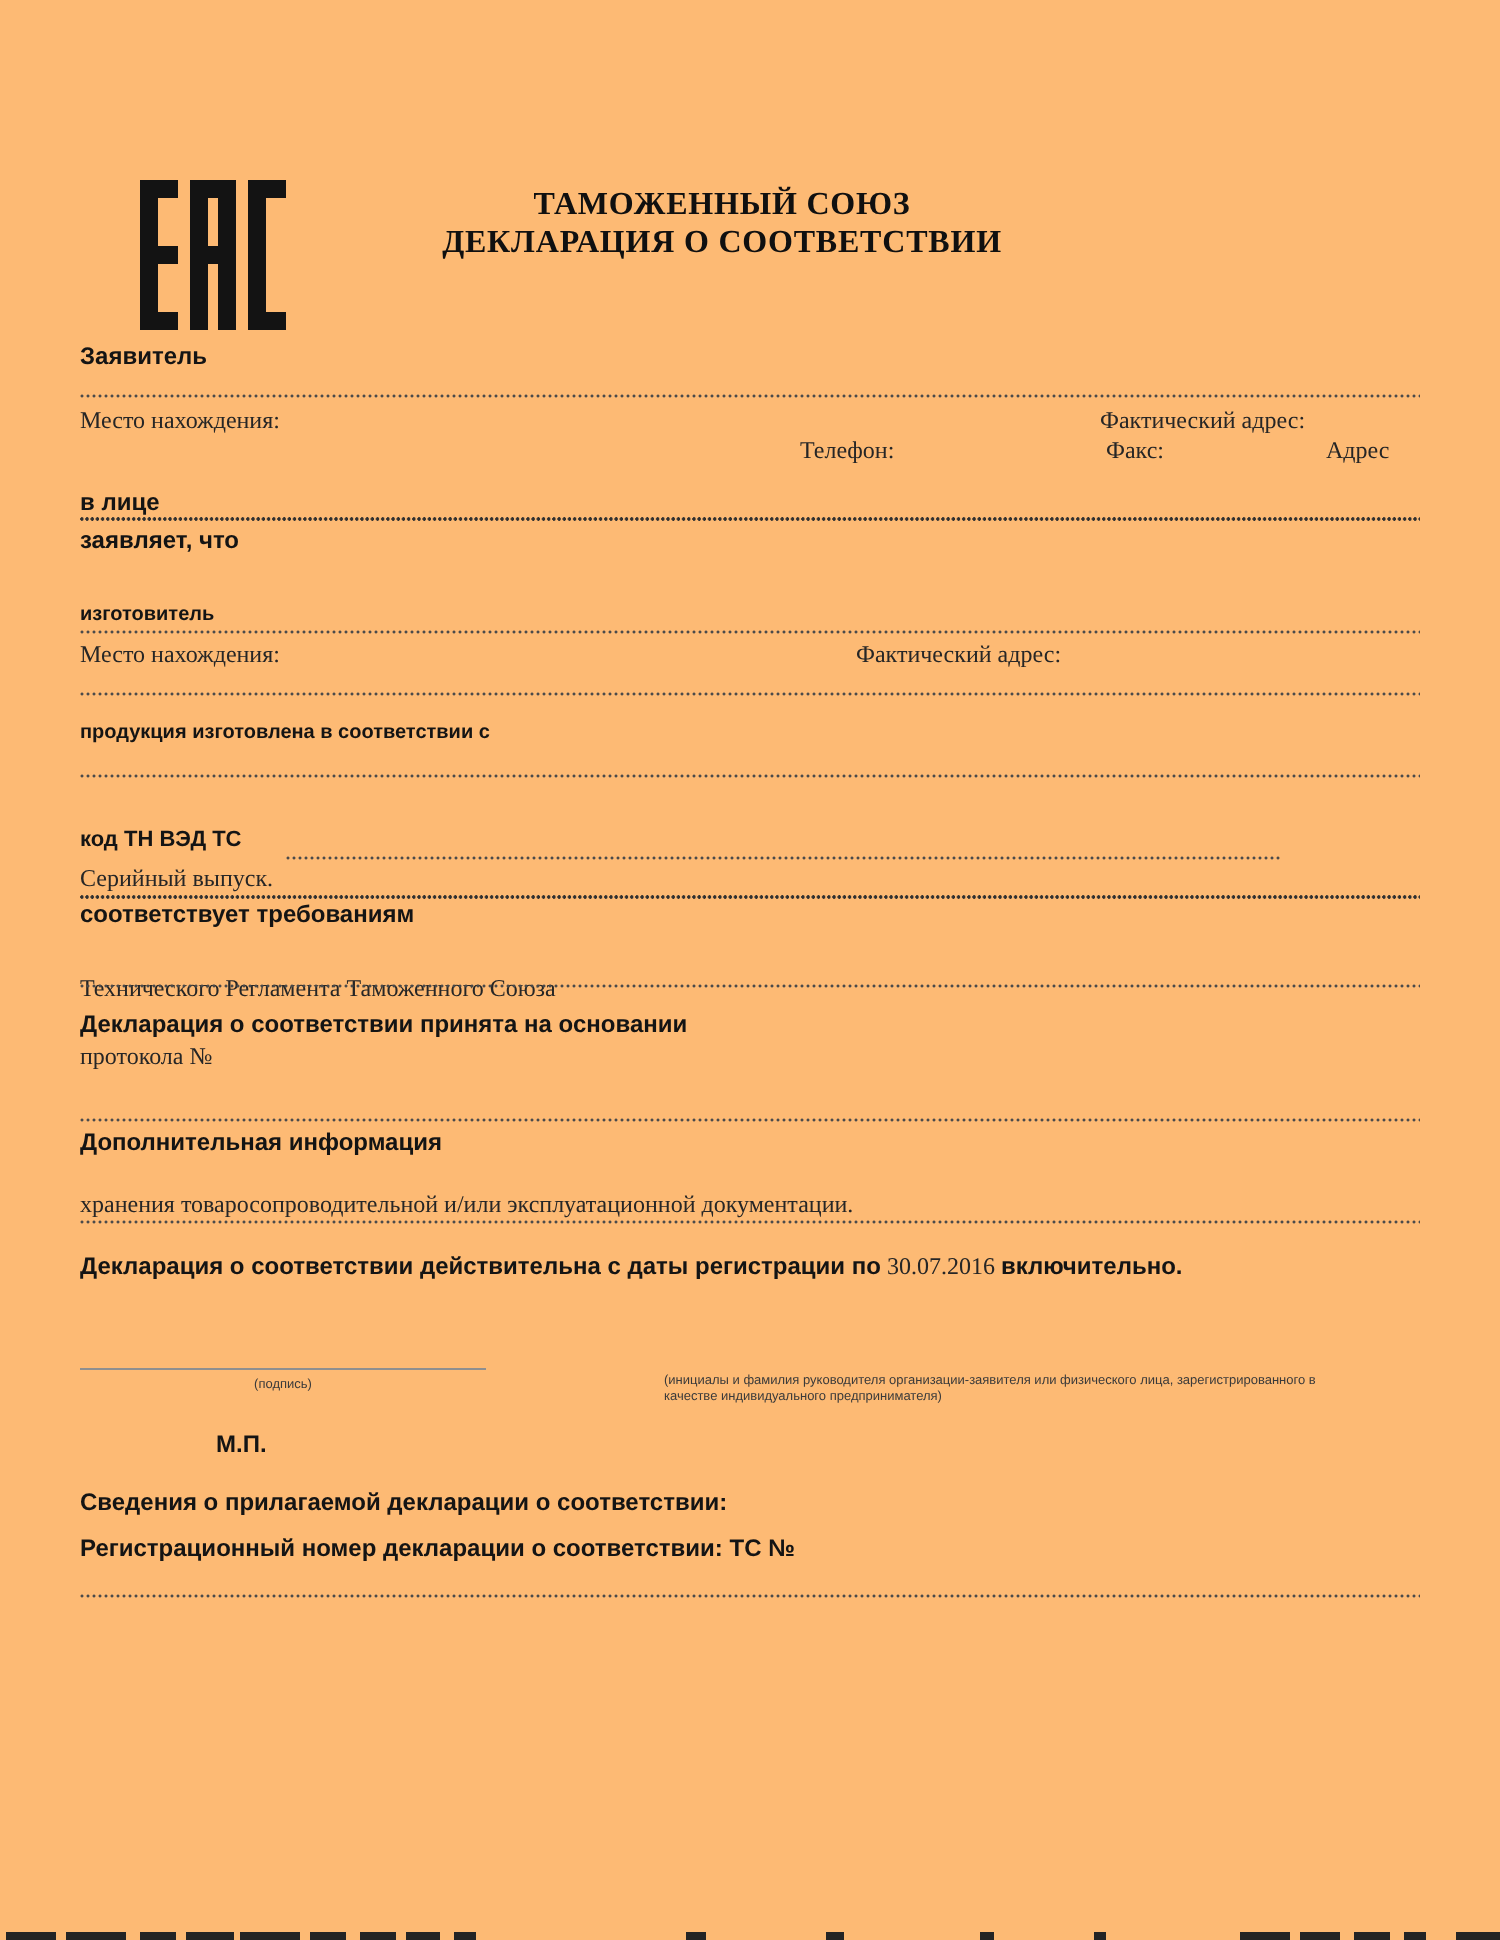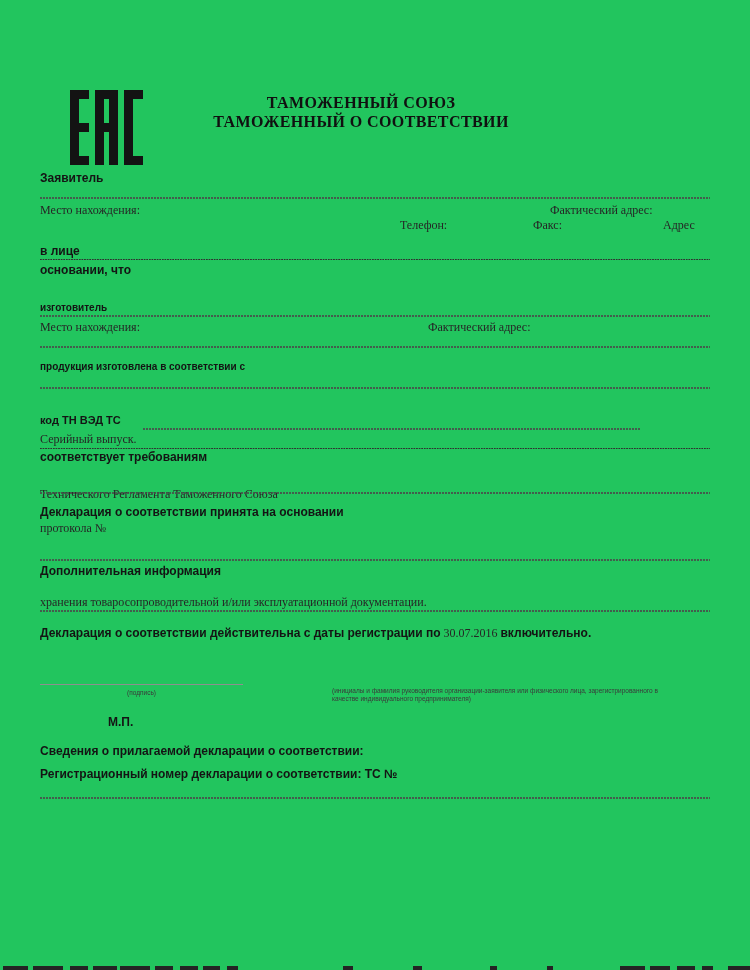--- a/index.html
+++ b/index.html
@@ -1,19 +1,19 @@
 <!DOCTYPE html>
 <html><head>
 <meta charset="utf-8">
 <style>
   html,body{margin:0;padding:0;background:#e9e9e9;}
   .page{
     position:relative;
     width:750px;height:970px;
-    background:#22c55e;
+    background:#fdba74;
     overflow:hidden;
     font-family:"Liberation Serif",serif;
     color:#222;
   }
   .abs{position:absolute;}
   .hsans{font-family:"Liberation Sans",sans-serif;font-weight:bold;color:#141414;}
   .serif{font-family:"Liberation Serif",serif;color:#262626;}
   .t12{font-size:12px;line-height:13px;}
   .t11{font-size:11px;line-height:12px;}
   .t10{font-size:10px;line-height:11px;}
@@ -61,39 +61,39 @@
 
         <rect x="54" y="0" width="9" height="75"></rect>
         <rect x="54" y="0" width="19" height="9"></rect>
         <rect x="54" y="66" width="19" height="9"></rect>
       </g>
     </svg>
   </div>
 
   <div class="abs title">
     <div>ТАМОЖЕННЫЙ СОЮЗ</div>
-    <div>ТАМОЖЕННЫЙ О СООТВЕТСТВИИ</div>
+    <div>ДЕКЛАРАЦИЯ О СООТВЕТСТВИИ</div>
   </div>
 
   <div class="abs hsans t12" style="left:40px;top:172px;">Заявитель</div>
   <div class="abs dotline row" style="top:197px;"></div>
 
   <div class="abs row serif t12" style="top:204px;height:13px;">
     <span class="abs" style="left:0;top:0;">Место нахождения:</span>
     <span class="abs" style="left:510px;top:0;">Фактический адрес:</span>
   </div>
   <div class="abs row serif t12" style="top:219px;height:13px;">
     <span class="abs" style="left:360px;top:0;">Телефон:</span>
-    <span class="abs" style="left:493px;top:0;">Факс:</span>
+    <span class="abs" style="left:513px;top:0;">Факс:</span>
     <span class="abs" style="left:623px;top:0;">Адрес</span>
   </div>
 
   <div class="abs hsans t12" style="left:40px;top:245px;">в лице</div>
   <div class="abs dotline strong row" style="top:258px;"></div>
-  <div class="abs hsans t12" style="left:40px;top:264px;">основании, что</div>
+  <div class="abs hsans t12" style="left:40px;top:264px;">заявляет, что</div>
 
   <div class="abs hsans t10" style="left:40px;top:302px;">изготовитель</div>
   <div class="abs dotline row" style="top:315px;"></div>
   <div class="abs row serif t12" style="top:321px;height:13px;">
     <span class="abs" style="left:0;top:0;">Место нахождения:</span>
     <span class="abs" style="left:388px;top:0;">Фактический адрес:</span>
   </div>
   <div class="abs dotline row" style="top:346px;"></div>
 
   <div class="abs hsans t10" style="left:40px;top:361px;">продукция изготовлена в соответствии с</div>

